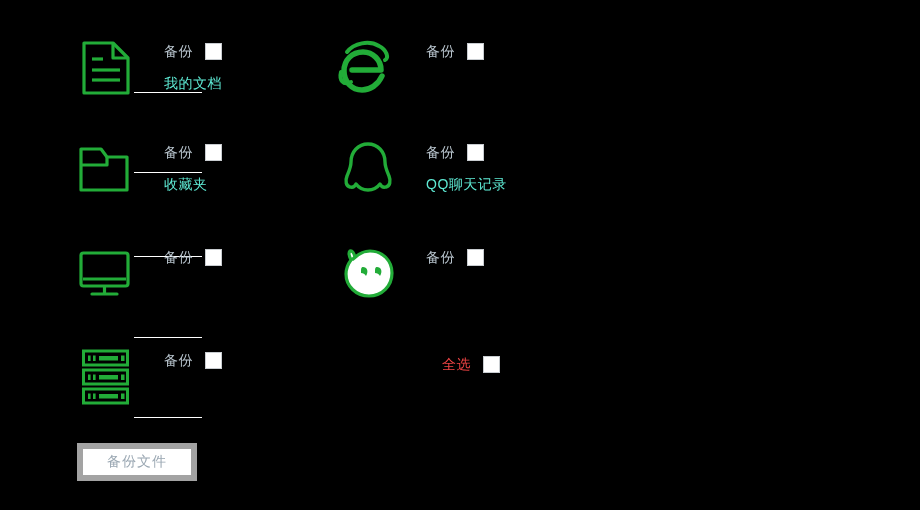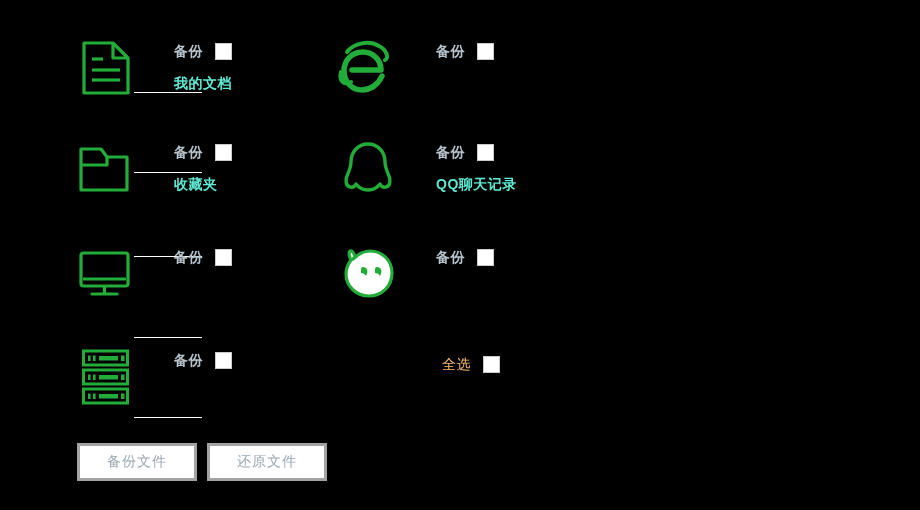--- a/index.html
+++ b/index.html
@@ -34,24 +34,23 @@
     width: 72px;
     height: 68px;
     display: flex;
     align-items: center;
     justify-content: center;
   }
   .item .icon-box svg { display: block; }
 
   .item .text-col {
     position: absolute;
-    left: 104px;
+    left: 94px;
     top: 6px;
     width: 320px;
-    font-weight: bold;
   }
   .row-backup {
     display: flex;
     align-items: center;
     height: 22px;
   }
   .backup-label {
     font-size: 14px;
     color: #b7c3cc;
     line-height: 22px;
@@ -87,32 +86,32 @@
   .select-all {
     position: absolute;
     left: 442px;
     top: 353px;
     display: flex;
     align-items: center;
     height: 22px;
   }
   .select-all .sa-label {
     font-size: 14px;
-    color: #fdba74;
+    color: #ef4444;
     line-height: 22px;
     letter-spacing: 0.5px;
     white-space: nowrap;
   }
 
   
   .btn {
     position: absolute;
     height: 38px;
     background: #ffffff;
-    border: 3px solid #a3a3a3;
+    border: 6px solid #a3a3a3;
     box-sizing: border-box;
     display: flex;
     align-items: center;
     justify-content: center;
     font-size: 14px;
     color: #9aa7b2;
     letter-spacing: 1px;
     cursor: pointer;
     user-select: none;
   }
@@ -269,15 +268,14 @@
       </div>
     </div>
   </div>
 
   <div class="select-all">
     <span class="sa-label">全选</span>
     <span class="checkbox"></span>
   </div>
 
   <div class="btn" id="btn-backup">备份文件</div>
-  <div class="btn" id="btn-restore">还原文件</div>
 
 </div>
 
 </body></html>

